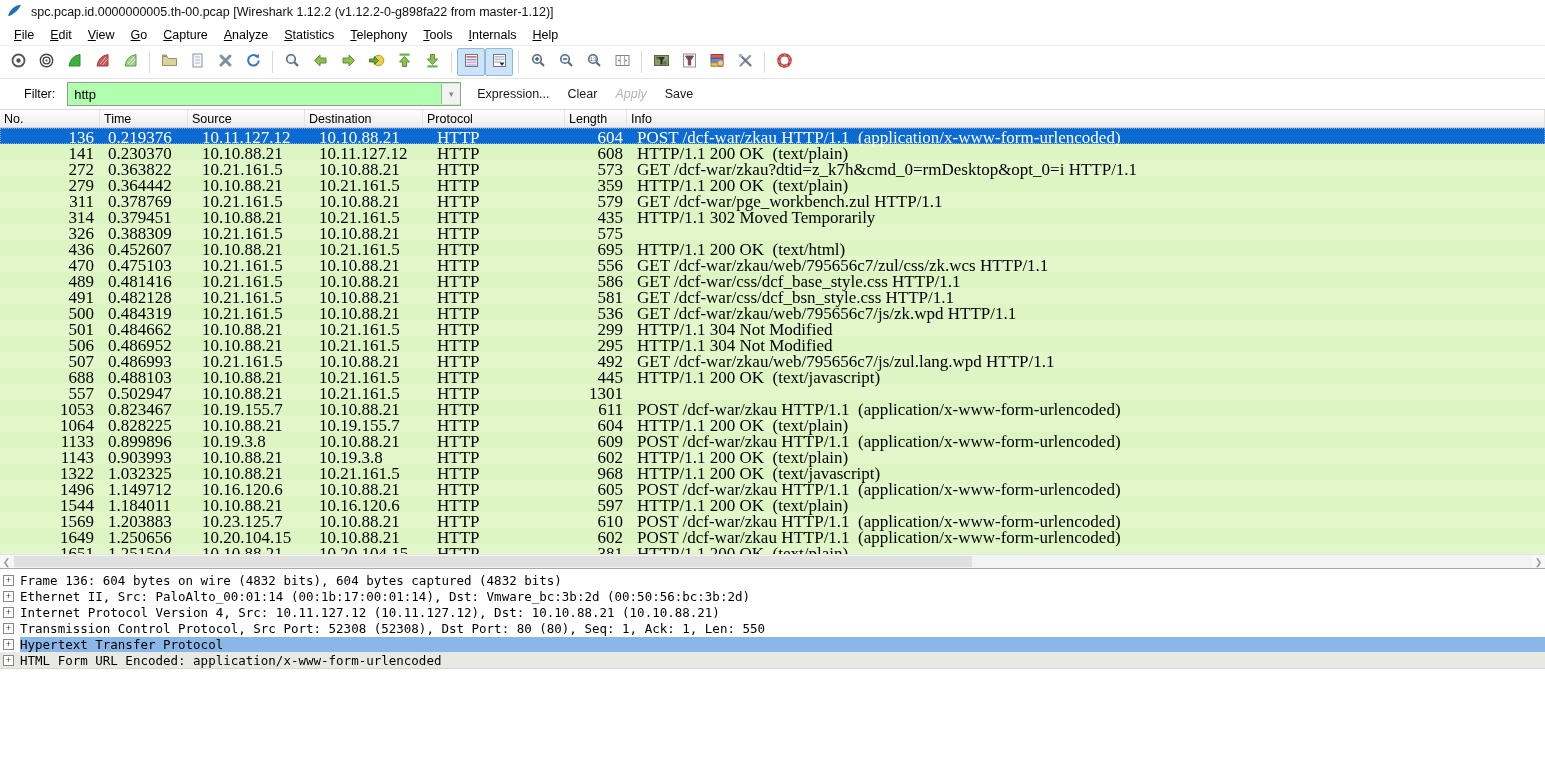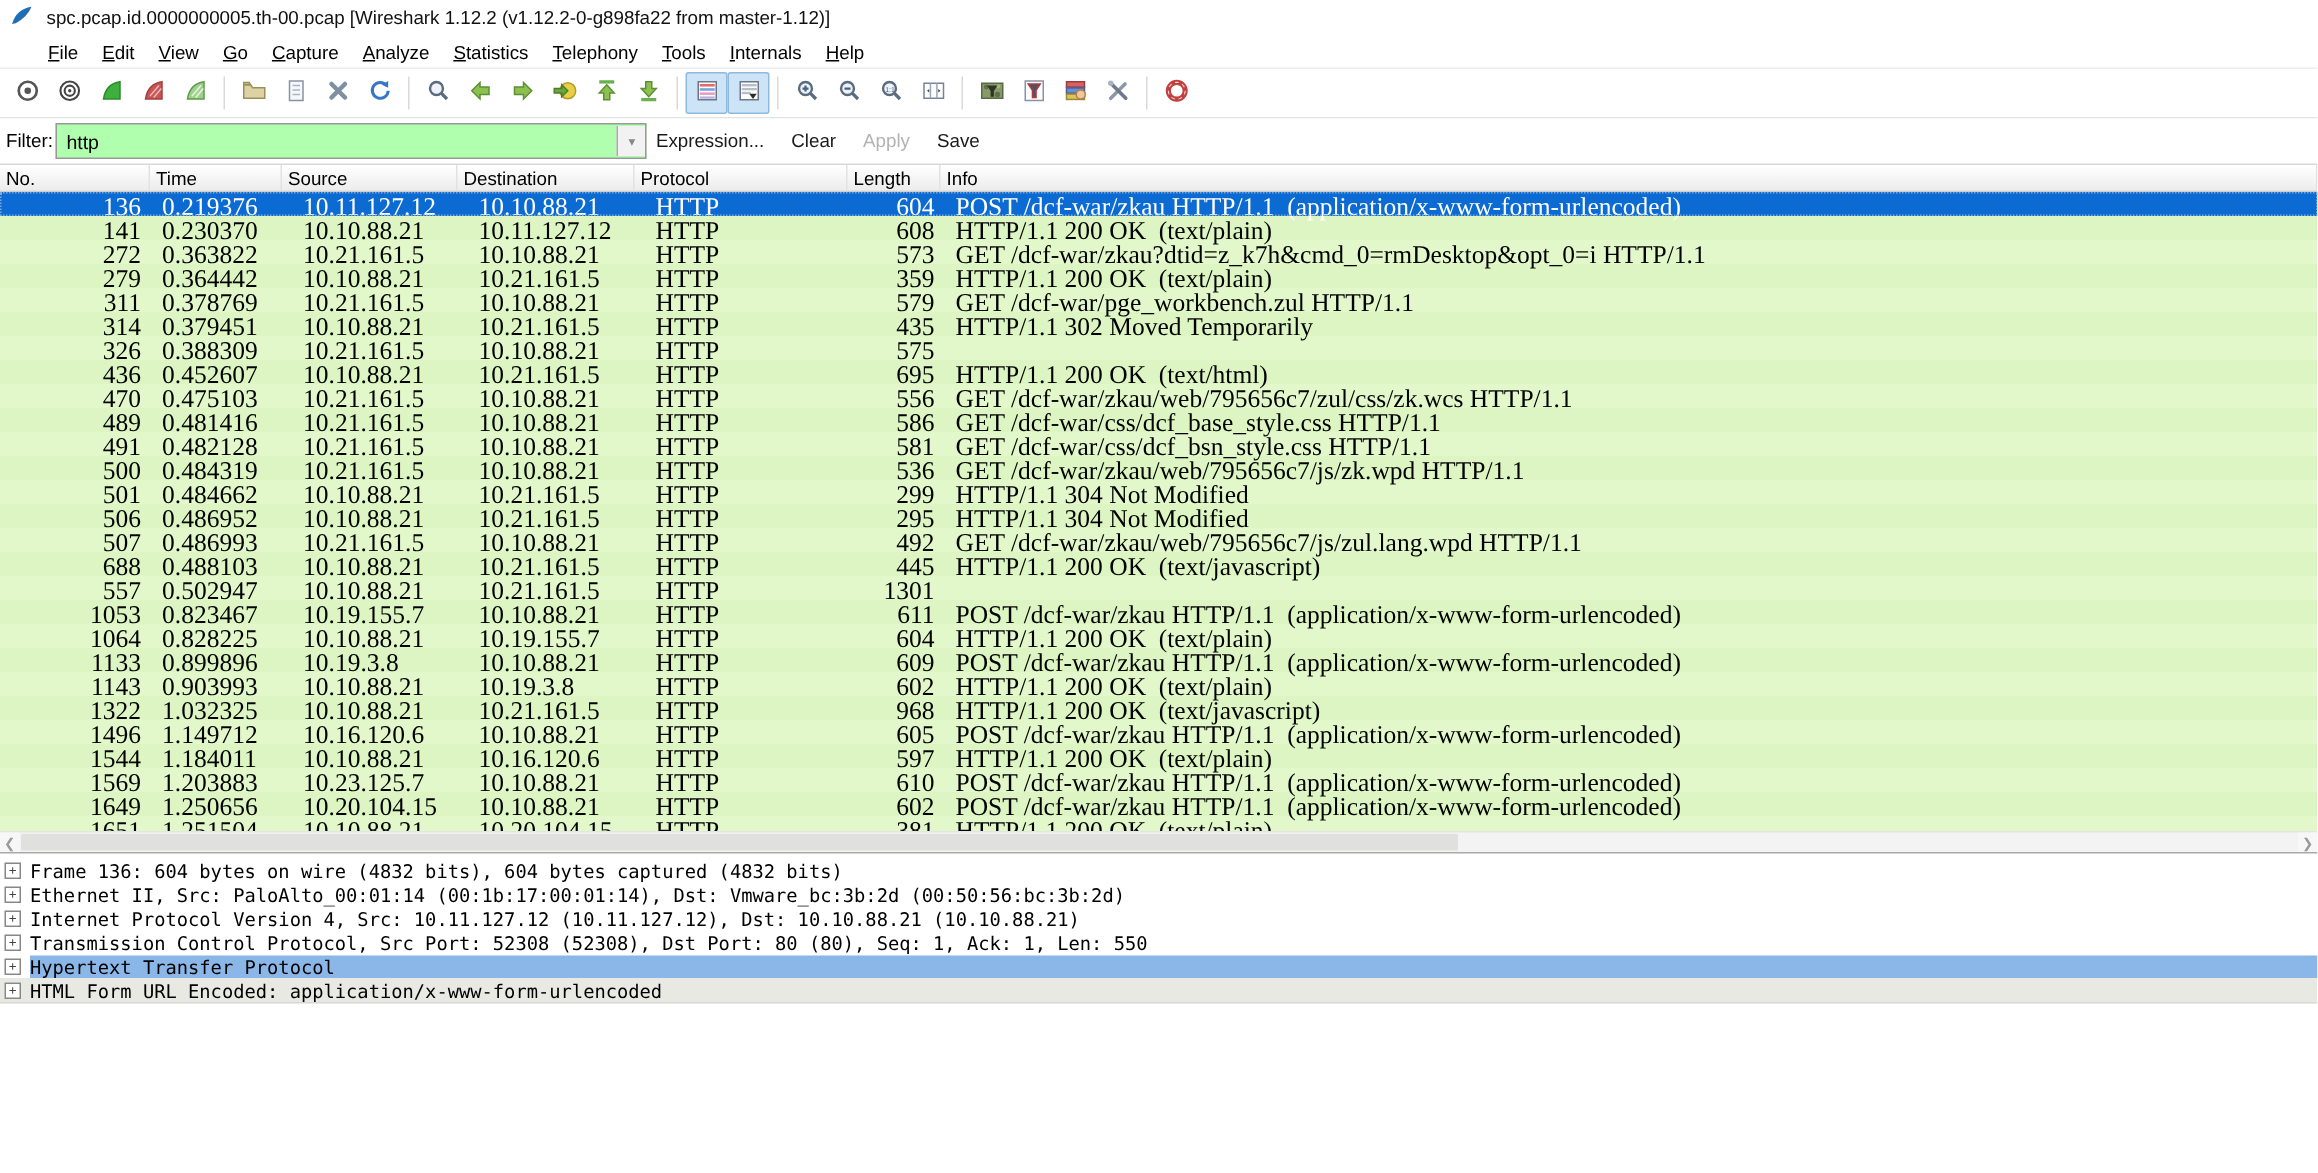--- a/index.html
+++ b/index.html
@@ -4,40 +4,40 @@
 <style>
   html,body{margin:0;padding:0;background:#fff;width:1545px;height:782px;overflow:hidden;
     font-family:"Liberation Sans",sans-serif;font-size:12.5px;color:#000;}
   .screen{width:1545px;height:782px;background:#fff;position:relative;}
 
   
   .titlebar{height:24px;display:flex;align-items:center;padding-left:7px;background:#fff;}
   .titlebar .apptitle{margin-left:8px;font-size:12.5px;color:#111;}
 
   
-  .menubar{height:21px;display:flex;align-items:center;padding-left:24px;background:#fff;border-bottom:1px solid #ececec;}
+  .menubar{height:21px;display:flex;align-items:center;padding-left:6px;background:#fff;border-bottom:1px solid #ececec;}
   .menu-item{padding:2px 8px;cursor:default;}
   .menu-item u{text-decoration:underline;}
 
   
   .toolbar{height:32px;display:flex;align-items:center;padding-left:4px;background:#fff;border-bottom:1px solid #e3e3e3;}
   .tbtn{width:26px;height:26px;display:flex;align-items:center;justify-content:center;border:1px solid transparent;border-radius:2px;}
   .tbtn.toggled{background:var(--toggle-bg,#cde3f6);border:1px solid #8fb9de;}
   .tsep{width:1px;height:22px;background:#d9d9d9;margin:0 5px;}
 
   
-  .filterbar{height:30px;display:flex;align-items:center;padding-left:4px;background:#fff;border-bottom:1px solid #d8d8d8;}
+  .filterbar{height:30px;display:flex;align-items:center;padding-left:24px;background:#fff;border-bottom:1px solid #d8d8d8;gap:10px;}
   .filter-label{margin-right:2px;}
   .filter-combo{width:392px;height:22px;border:1px solid #999;display:flex;align-items:center;background:var(--filter-bg,#afffaf);}
   .filter-combo input{flex:1;height:100%;border:none;outline:none;background:transparent;
     font-family:"Liberation Sans",sans-serif;font-size:13px;padding-left:6px;color:#000;}
   .combo-arrow{width:18px;height:20px;border-left:1px solid #aaa;background:#f2f2f2;color:#888;
     display:flex;align-items:center;justify-content:center;font-size:9px;}
   .fbtn{padding:3px 6px;color:#1a1a1a;text-align:right;}
-  .fbtn.disabled{color:#b3b3b3;}
+  .fbtn.disabled{color:#b3b3b3;font-style:italic;}
 
   
   .colheader{height:17px;display:grid;grid-template-columns:100px 88px 117px 118px 142px 62px 1fr;
     background:linear-gradient(#ffffff,#ececec);border-bottom:1px solid #cfcfcf;align-items:center;}
   .colheader .hcell{border-right:1px solid #e2e2e2;height:100%;display:flex;align-items:center;padding-left:4px;overflow:hidden;}
 
   
   .plist{height:426px;overflow:hidden;font-family:Liberation Serif, serif;font-size:17px;}
   .prow{height:16px;display:grid;grid-template-columns:100px 88px 117px 118px 142px 62px 1fr;align-items:center;
     background:var(--row-bg,#e2f8ca);white-space:pre;}

